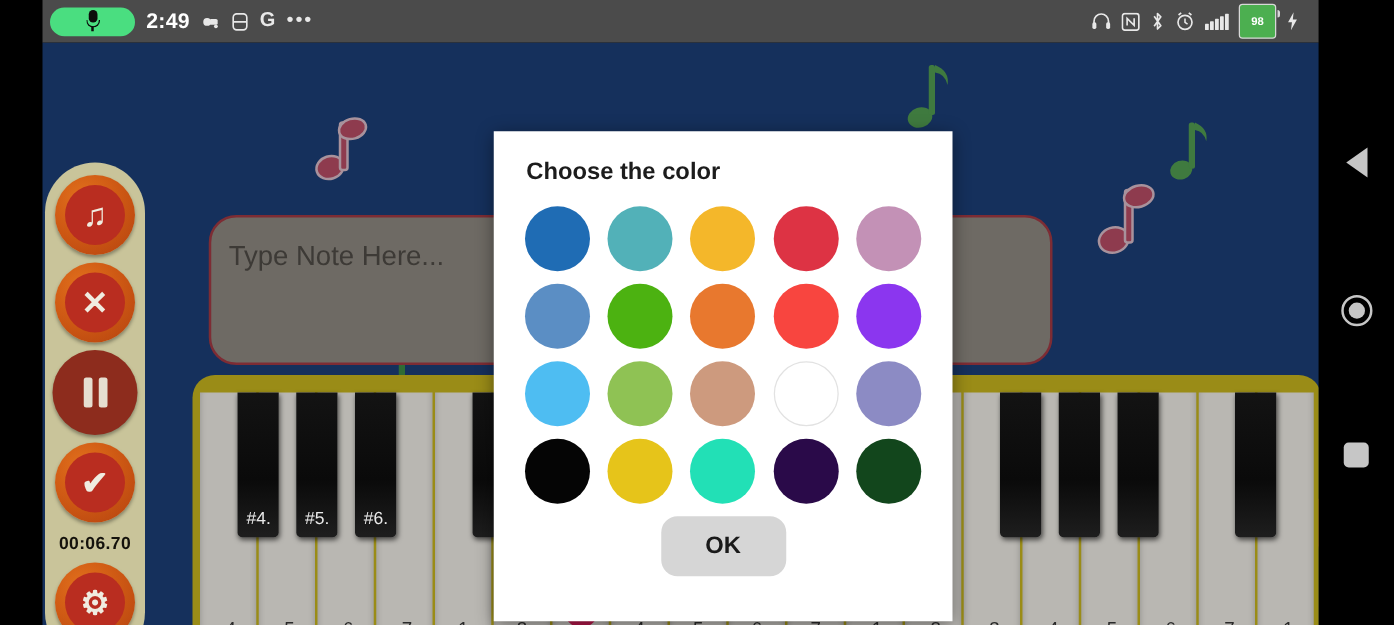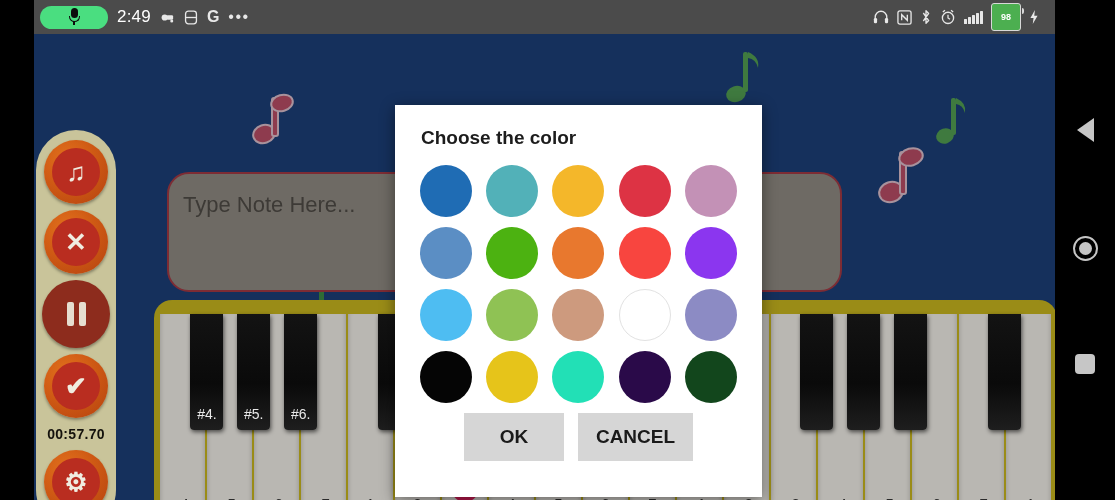--- a/index.html
+++ b/index.html
@@ -29,21 +29,21 @@
     border-radius: 4px; background: #0c0c0c;
   }
   .mic-glyph .arc {
     position: absolute; left: -1px; top: 9px; width: 11px; height: 6px;
     border: 1.6px solid #0c0c0c; border-top: none;
     border-radius: 0 0 7px 7px;
   }
   .mic-glyph .stem {
     position: absolute; left: 3.7px; top: 14px; width: 1.7px; height: 4px; background: #0c0c0c;
   }
-  .sb-clock { color: #fff; font-size: 17px; font-weight: 400; letter-spacing: .2px; }
+  .sb-clock { color: #fff; font-size: 17px; font-weight: 700; letter-spacing: .2px; }
   .sb-ico { color: #e8e8e8; font-size: 14px; line-height: 1; display: flex; align-items: center; }
   .sb-right { margin-left: auto; display: flex; align-items: center; gap: 8px; padding-right: 16px; }
 
   .battery {
     position: relative; width: 30px; height: 28px; border-radius: 3px;
     border: 1.6px solid #d8d8d8; background: #4caf50;
     display: flex; align-items: center; justify-content: center;
   }
   .battery .btxt { color: #fff; font-size: 9px; font-weight: 700; }
   .battery::after {
@@ -158,21 +158,21 @@
     row-gap: 10px; padding: 16px 18px 0 18px; justify-items: center;
   }
   .sw { width: 52px; height: 52px; border-radius: 50%; border: none; }
   .sw.white { border: 1px solid #e2e2e2; }
   .dlg-actions {
     position: absolute; left: 0; right: 0; bottom: 36px;
     display: flex; justify-content: center; gap: 14px;
   }
   .dbtn {
     min-width: 100px; height: 48px; padding: 0 18px;
-    background: #d6d6d6; color: #1a1a1a; border: none; border-radius: 0;
+    background: #d6d6d6; color: #1a1a1a; border: none; border-radius: 13px;
     font-size: 19px; font-weight: 600;
   }
 
   
   .navbar {
     position: absolute; right: 0; top: 0; width: 60px; height: 500px;
     background: #000; z-index: 70;
     display: flex; flex-direction: column; align-items: center;
   }
   .nav-back {
@@ -456,21 +456,21 @@
         <span class="inner" style="gap:5px;display:flex;">
           <i style="display:block;width:7px;height:24px;background:#e6ded0;border-radius:2px;"></i>
           <i style="display:block;width:7px;height:24px;background:#e6ded0;border-radius:2px;"></i>
         </span>
       </button>
       <button class="tbtn">
         <span class="inner">
             <span class="glyph">✔</span>
           </span>
       </button>
-      <div class="timer-label">00:57.70</div>
+      <div class="timer-label">00:06.70</div>
       <button class="tbtn" style="margin-top:2px;">
         <span class="inner">
             <span class="glyph">⚙</span>
           </span>
       </button>
     </div>
 
     <div class="dialog">
       <div class="dlg-title">Choose the color</div>
       <div class="swatches" id="swatches">
@@ -490,21 +490,20 @@
           <button class="sw white" style="background: rgb(255, 255, 255);"></button>
           <button class="sw" style="background: rgb(140, 139, 196);"></button>
           <button class="sw" style="background: rgb(5, 5, 5);"></button>
           <button class="sw" style="background: rgb(230, 196, 26);"></button>
           <button class="sw" style="background: rgb(34, 224, 182);"></button>
           <button class="sw" style="background: rgb(42, 10, 73);"></button>
           <button class="sw" style="background: rgb(18, 70, 28);"></button>
         </div>
       <div class="dlg-actions">
         <button class="dbtn">OK</button>
-        <button class="dbtn">CANCEL</button>
       </div>
     </div>
 
   </div>
 
   <div class="navbar">
     <div class="nav-back"></div>
     <div class="nav-home">
         <i></i>
       </div>

